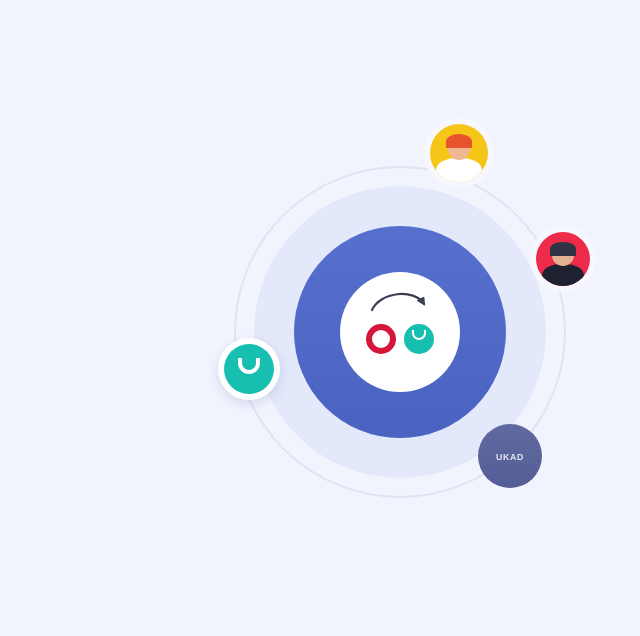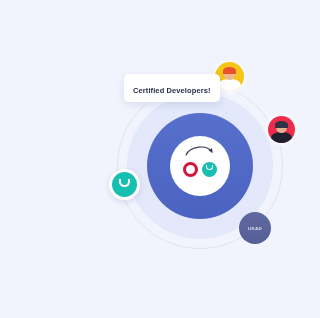--- a/index.html
+++ b/index.html
@@ -273,17 +273,14 @@
 
   <div class="node-halo" id="halo-badge-upwork"></div>
   <div class="node" id="node-badge-upwork">
     <span class="u-glyph"></span>
   </div>
 
   <div class="node" id="node-badge-ukad">
     <span id="ukad-text">UKAD</span>
   </div>
 
-  <div id="tooltip-certified">
-    <span id="tooltip-certified-label">Certified Developers!</span>
-  </div>
 
 </div>
 
 </body></html>

